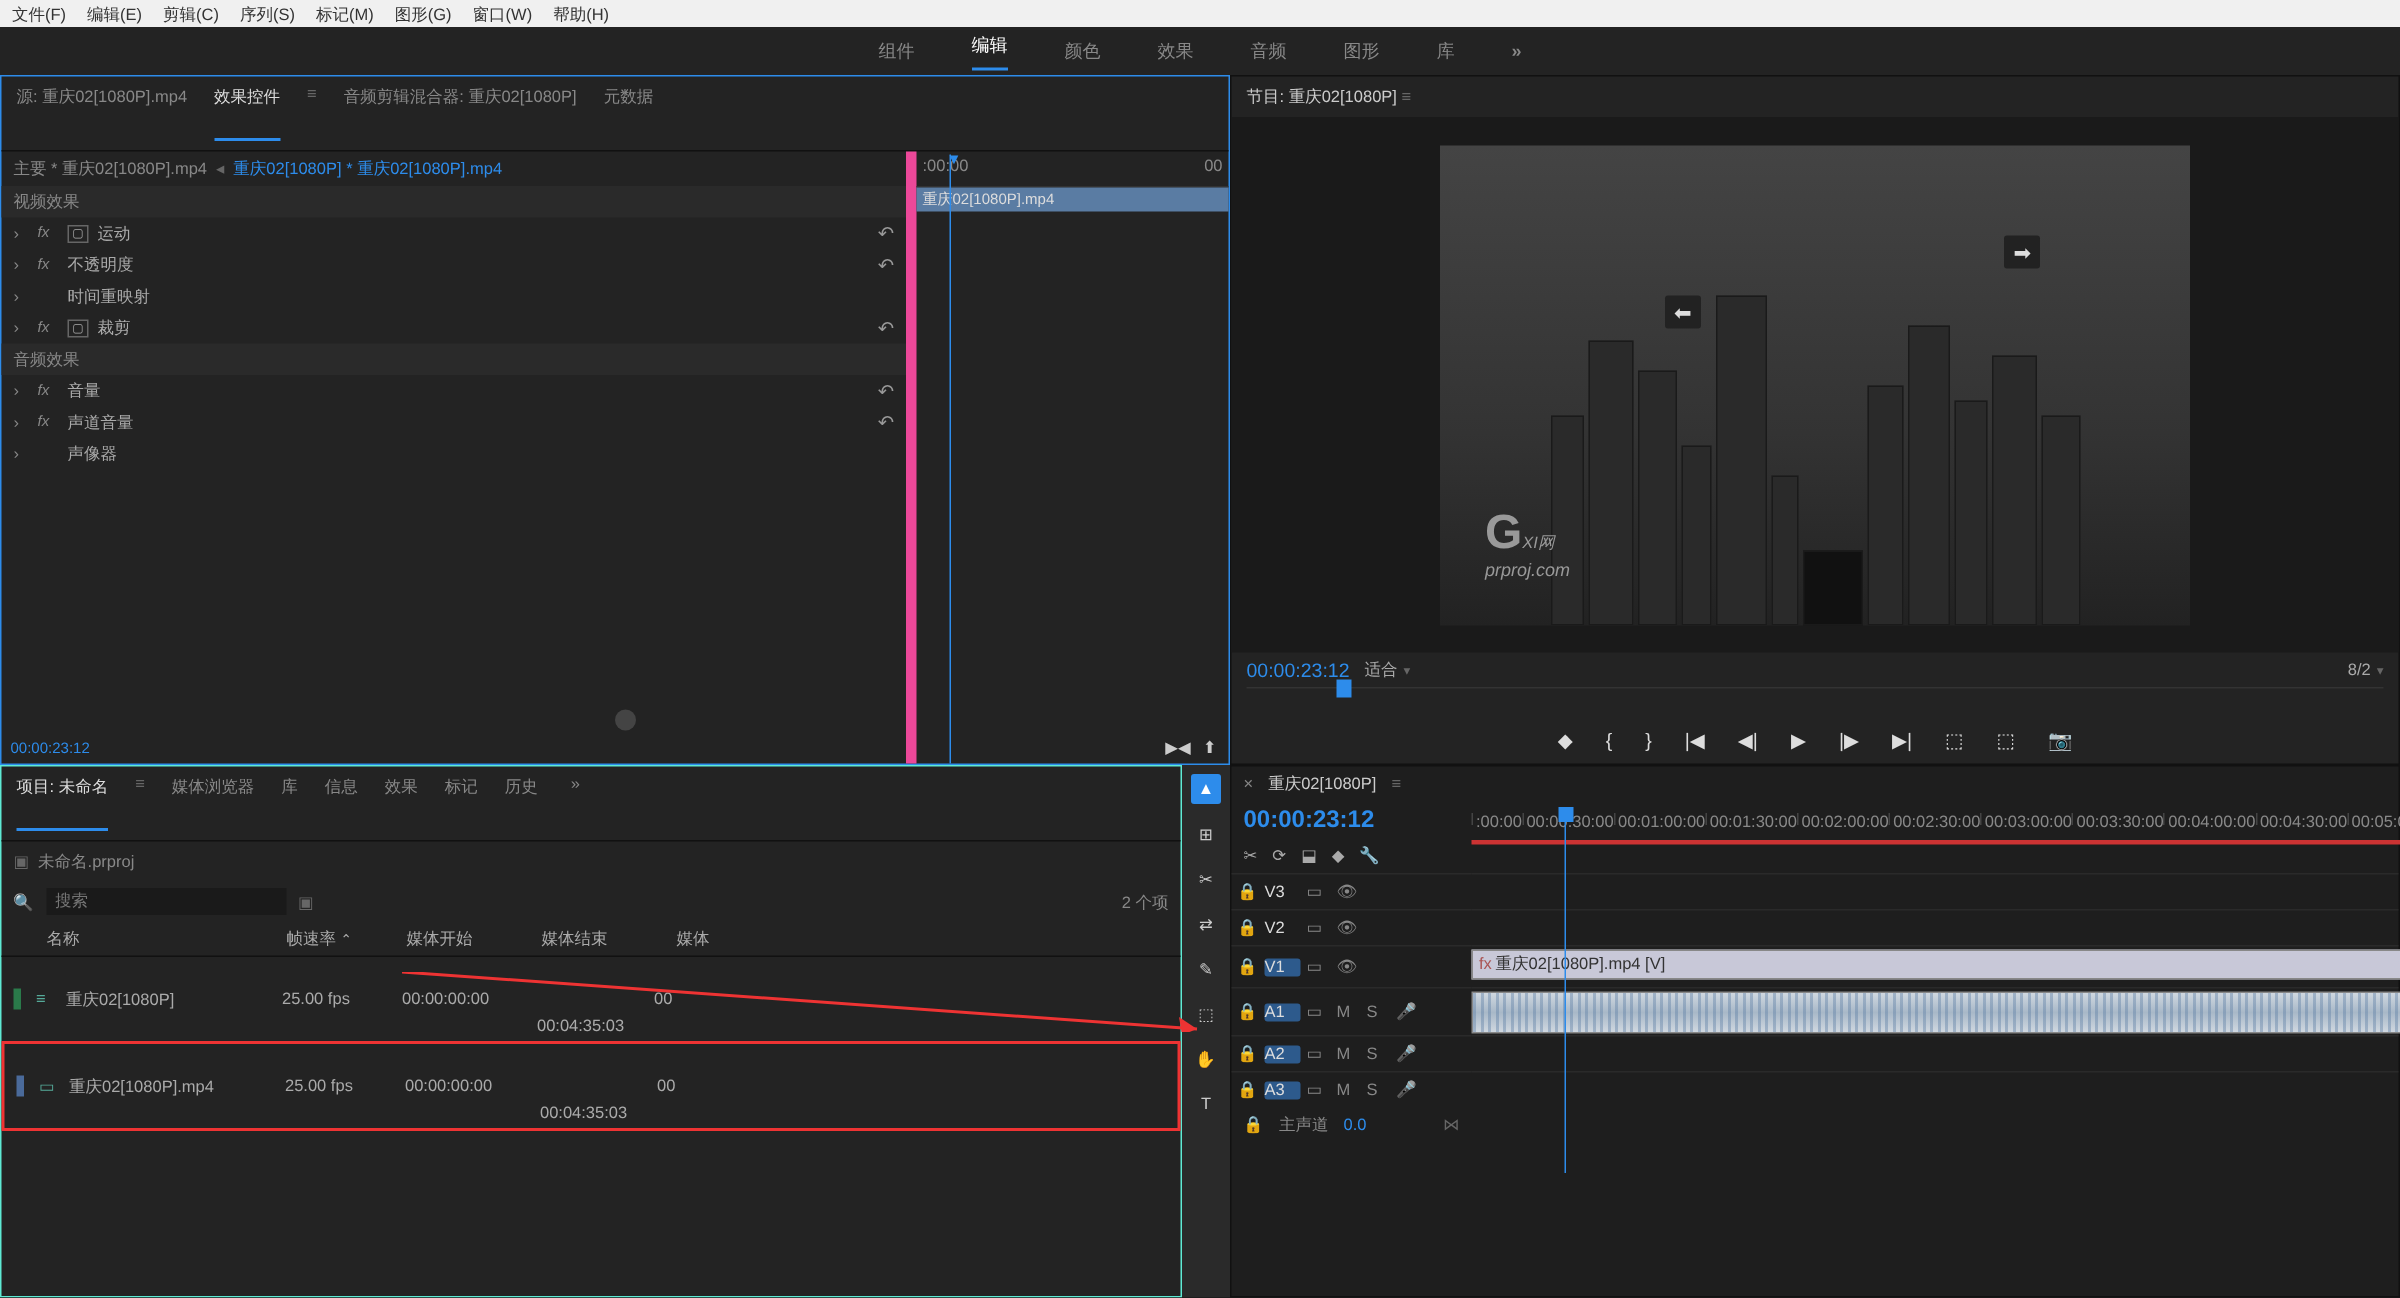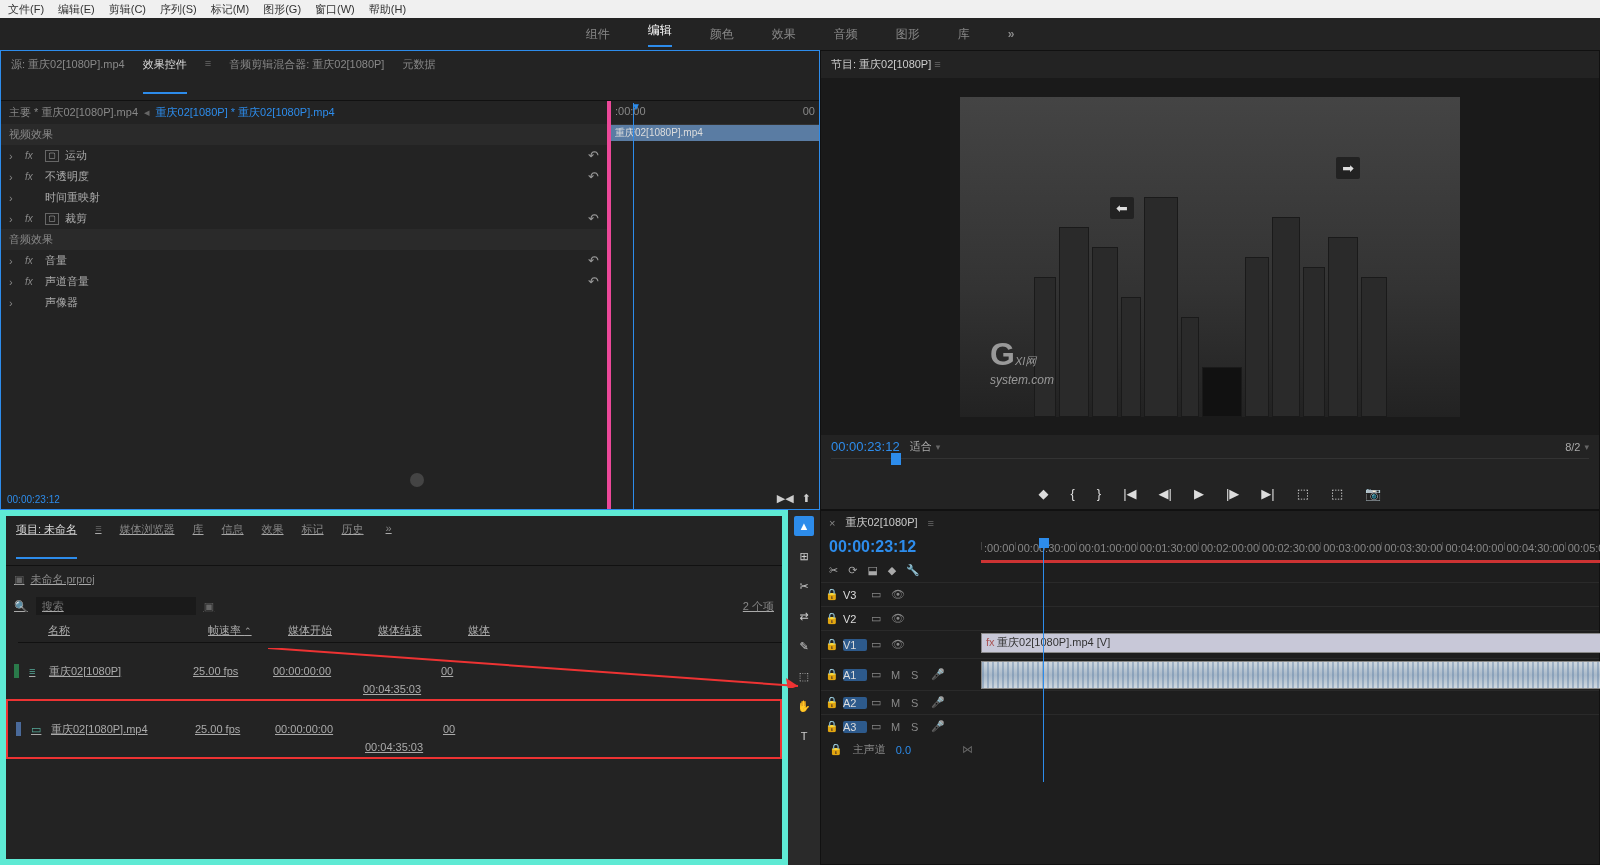--- a/index.html
+++ b/index.html
@@ -19,21 +19,21 @@
 .main { display: grid; grid-template-columns: 820px 1fr; grid-template-rows: 460px 1fr; height: calc(100% - 50px); }
 
 
 .panel { background: #232323; border: 1px solid #111; display: flex; flex-direction: column; position: relative; }
 .panel-tabs { display: flex; gap: 18px; padding: 6px 10px; border-bottom: 1px solid #111; color: #888; }
 .panel-tabs span { cursor: default; }
 .panel-tabs .active { color: #ddd; border-bottom: 2px solid #2d8ceb; padding-bottom: 20px; }
 
 
 .ec-body { display: flex; flex: 1; }
-.ec-left { width: 610px; border-right: 4px solid #ec4899; }
+.ec-left { width: 610px; border-right: 7px solid #ec4899; }
 .ec-right { flex: 1; position: relative; }
 .breadcrumb { padding: 4px 8px; color: #888; display: flex; align-items: center; gap: 6px; }
 .breadcrumb .link { color: #2d8ceb; }
 .ec-row { display: flex; align-items: center; padding: 3px 8px; gap: 6px; }
 .ec-row.header { color: #888; background: #2a2a2a; }
 .ec-row .expand { width: 10px; color: #888; }
 .ec-row .fx { color: #888; width: 14px; font-style: italic; font-size: 10px; }
 .ec-row .icon-box { width: 14px; height: 12px; border: 1px solid #666; font-size: 8px; display: flex; align-items: center; justify-content: center; }
 .ec-row .reset { margin-left: auto; color: #999; font-size: 13px; }
 .ec-timeline-head { position: relative; height: 24px; border-bottom: 1px solid #333; }
@@ -57,27 +57,27 @@
 .program-time { color: #2d8ceb; font-size: 13px; }
 .program-zoom { color: #aaa; display: flex; align-items: center; gap: 4px; }
 .program-zoom .dd { color: #666; font-size: 9px; }
 .program-scrubber { height: 20px; position: relative; margin: 0 10px; border-top: 1px solid #333; }
 .scrub-marker { position: absolute; top: -6px; left: 60px; width: 10px; height: 12px; background: #2d8ceb; }
 .transport { display: flex; justify-content: center; gap: 22px; padding: 8px; color: #ddd; }
 .transport span { cursor: default; font-size: 13px; }
 
 
 .project-area { display: flex; }
-.project-panel { flex: 1; display: flex; flex-direction: column; background: #232323; border: 6px solid #5eead4; text-decoration: underline; }
+.project-panel { flex: 1; display: flex; flex-direction: column; background: #232323; border: 1px solid #5eead4; }
 .pp-header { padding: 6px 8px; color: #888; display: flex; align-items: center; gap: 6px; }
 .pp-search { display: flex; padding: 4px 8px; gap: 8px; align-items: center; }
 .pp-search input { background: #1a1a1a; border: none; color: #aaa; padding: 3px 6px; width: 160px; }
 .pp-search .cam-icon { color: #666; }
 .pp-count { margin-left: auto; color: #888; text-align: right; }
-.pp-table-head { display: flex; padding: 4px 8px 4px 30px; gap: 0; color: #aaa; border-bottom: 1px solid #111; margin-left: 12px; }
+.pp-table-head { display: flex; padding: 4px 8px 4px 30px; gap: 0; color: #aaa; border-bottom: 1px solid #111; }
 .pp-col-name { width: 160px; }
 .pp-col-fr { width: 80px; }
 .pp-col-start { width: 90px; }
 .pp-col-end { width: 90px; }
 .pp-row { display: flex; padding: 4px 8px; gap: 0; align-items: center; color: #aaa; }
 .pp-row .chip { width: 5px; height: 14px; margin-right: 10px; }
 .pp-row .icon { width: 16px; color: #5a9; }
 .pp-row .nm { width: 148px; padding-left: 4px; }
 .pp-row .fr { width: 80px; }
 .pp-row .st { width: 90px; }
@@ -254,21 +254,21 @@
           <div class="bld" style="width:24px;height:160px;"></div>
           <div class="bld" style="width:28px;height:200px;"></div>
           <div class="bld" style="width:22px;height:150px;"></div>
           <div class="bld" style="width:30px;height:180px;"></div>
           <div class="bld" style="width:26px;height:140px;"></div>
         </div>
         <div class="arrow-sign" style="top:100px;left:150px;">⬅</div>
         <div class="arrow-sign" style="top:60px;right:100px;">➡</div>
         <div class="watermark">
           <b>G</b><span>XI网</span>
-          <div style="font-size:12px;">system.com</div>
+          <div style="font-size:12px;">prproj.com</div>
         </div>
       </div>
     </div>
     <div class="program-controls">
       <span class="program-time">00:00:23:12</span>
       <span class="program-zoom">
         <span>适合</span>
           <span class="dd">▾</span>
       </span>
       <span style="margin-left:auto;" class="program-zoom">

